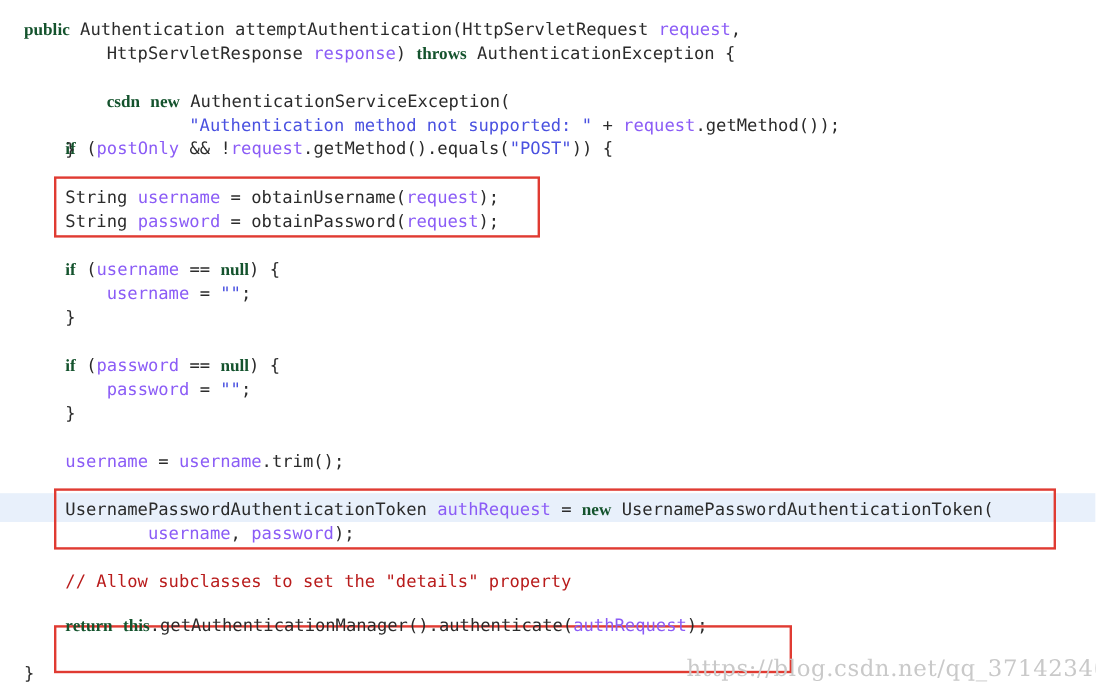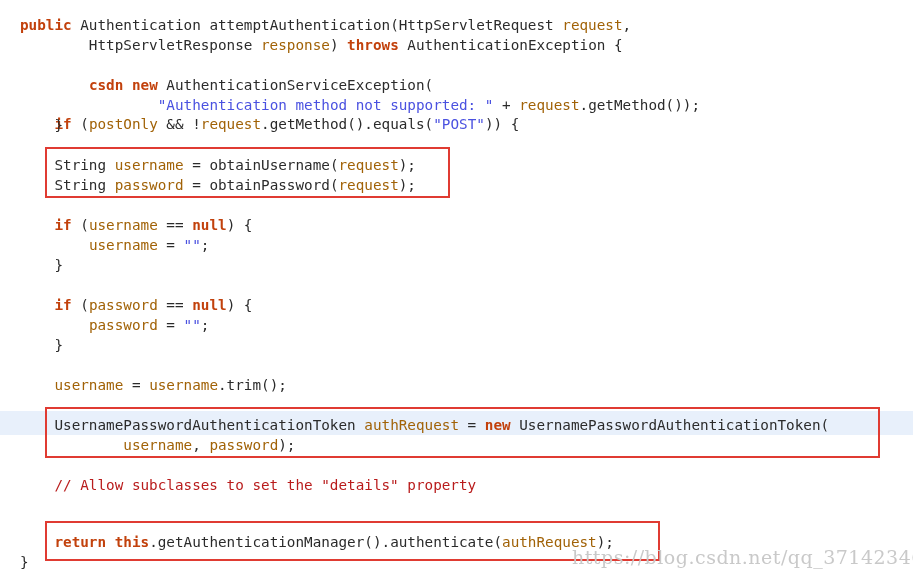--- a/index.html
+++ b/index.html
@@ -60,24 +60,24 @@
     height: 20px;
     line-height: 20px;
     font-family: "DejaVu Sans Mono", "Liberation Mono", monospace;
     font-size: 14.3px;
     letter-spacing: 0px;
     white-space: pre;
     color: #2c2c2c;
   }
 
   
-  .tok-kw      { color: #c2410c; font-weight: bold; }
+  .tok-kw      { color: #14532d; font-weight: bold; font-family: Liberation Serif, serif; }
   .tok-str     { color: #4a51e0; }
   .tok-comment { color: #b91c1c; }
-  .tok-param   { color: #a16207; }
+  .tok-param   { color: #8b5cf6; }
   .tok-plain   { color: #2b2b2b; }
 
   
   #watermark {
     position: absolute;
     left: 572px;
     top: 546px;
     z-index: 4;
     font-family: "DejaVu Serif", "Liberation Serif", serif;
     font-size: 19px;
@@ -120,19 +120,19 @@
       <div class="code-line" style="top: 315px;"><span class="tok-plain">        </span><span class="tok-param">password</span><span class="tok-plain"> = </span><span class="tok-str">""</span><span class="tok-plain">;</span></div>
       <div class="code-line" style="top: 335px;"><span class="tok-plain">    }</span></div>
       <div class="code-line" style="top: 355px;"><span class="tok-plain"></span></div>
       <div class="code-line" style="top: 375px;"><span class="tok-plain">    </span><span class="tok-param">username</span><span class="tok-plain"> = </span><span class="tok-param">username</span><span class="tok-plain">.trim();</span></div>
       <div class="code-line" style="top: 395px;"><span class="tok-plain"></span></div>
       <div class="code-line" style="top: 415px;"><span class="tok-plain">    UsernamePasswordAuthenticationToken </span><span class="tok-param">authRequest</span><span class="tok-plain"> = </span><span class="tok-kw">new</span><span class="tok-plain"> UsernamePasswordAuthenticationToken(</span></div>
       <div class="code-line" style="top: 435px;"><span class="tok-plain">            </span><span class="tok-param">username</span><span class="tok-plain">, </span><span class="tok-param">password</span><span class="tok-plain">);</span></div>
       <div class="code-line" style="top: 455px;"><span class="tok-plain"></span></div>
       <div class="code-line" style="top: 475px;"><span class="tok-comment">    // Allow subclasses to set the "details" property</span></div>
       <div class="code-line" style="top: 515px;"><span class="tok-plain"></span></div>
-      <div class="code-line" style="top: 532px;"><span class="tok-plain">    </span><span class="tok-kw">return</span><span class="tok-plain"> </span><span class="tok-kw">this</span><span class="tok-plain">.getAuthenticationManager().authenticate(</span><span class="tok-param">authRequest</span><span class="tok-plain">);</span></div>
+      <div class="code-line" style="top: 512px;"><span class="tok-plain">    </span><span class="tok-kw">return</span><span class="tok-plain"> </span><span class="tok-kw">this</span><span class="tok-plain">.getAuthenticationManager().authenticate(</span><span class="tok-param">authRequest</span><span class="tok-plain">);</span></div>
       <div class="code-line" style="top: 552px;"><span class="tok-plain">}</span></div>
     </div>
 
   <div id="watermark" style="color: rgb(201, 201, 201);">https://blog.csdn.net/qq_37142346</div>
 
 </div>
 
 </body></html>

